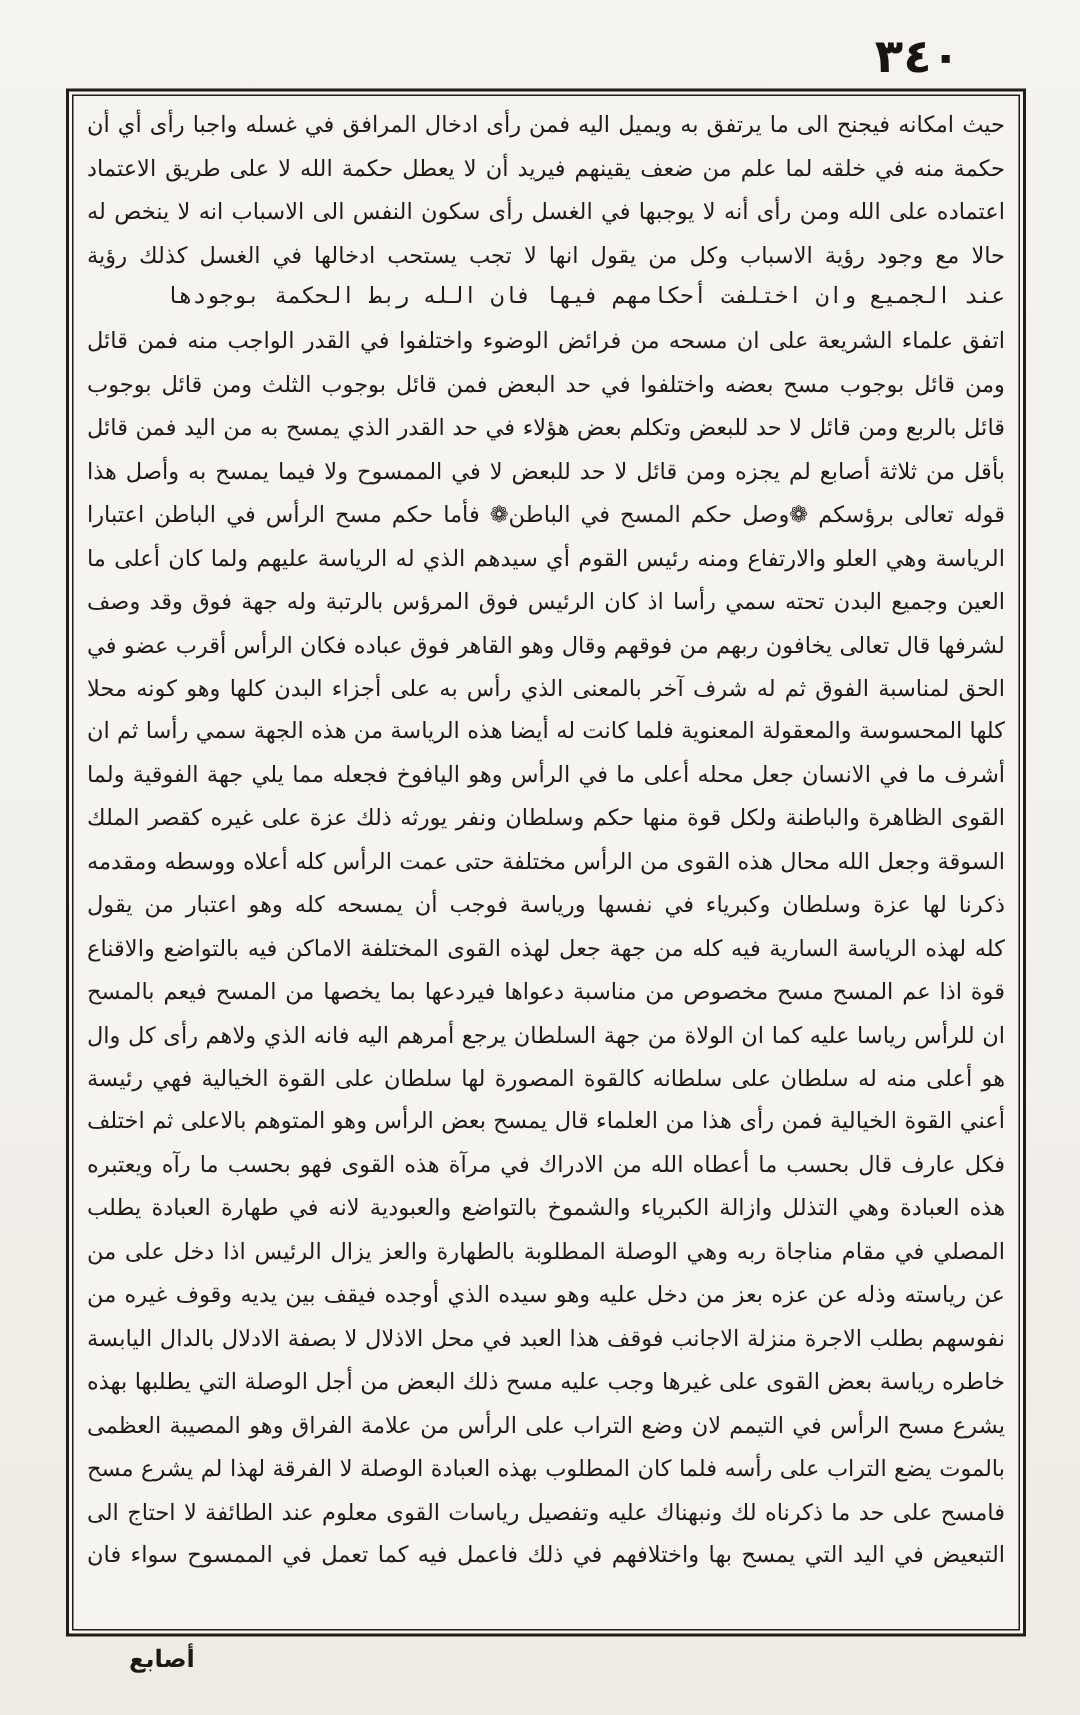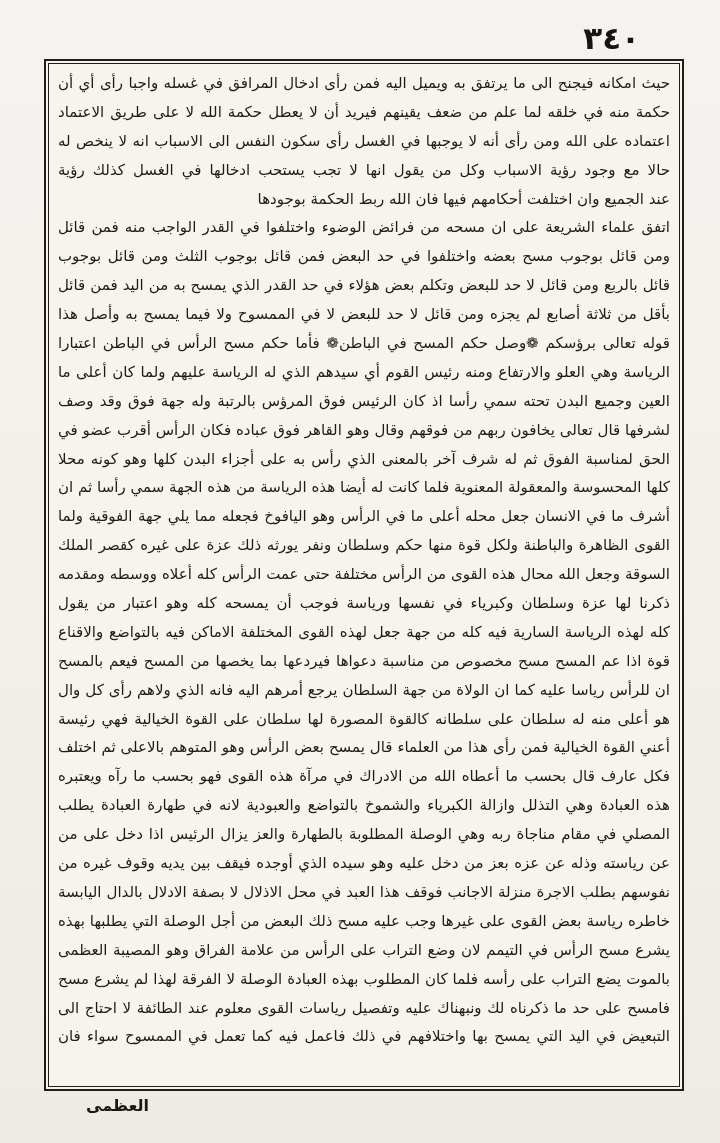--- a/index.html
+++ b/index.html
@@ -48,20 +48,21 @@
   .line{
     white-space:normal;
     text-align:justify;
     text-align-last:justify;
     height:28.9px;
     overflow:hidden;
   }
   .line.k-e{
     text-align:right;
     text-align-last:right;
+    font-family:Liberation Mono, monospace;
   }
   .line.k-h{
     text-align:center;
     text-align-last:center;
     font-weight:bold;
     font-size:16.5px;
     color:#16120d;
   }
   .catchword{
     position:absolute;
@@ -113,15 +114,15 @@
           <div class="line k-j">نفوسهم بطلب الاجرة منزلة الاجانب فوقف هذا العبد في محل الاذلال لا بصفة الادلال بالدال اليابسة فمن غلب على</div>
           <div class="line k-j">خاطره رياسة بعض القوى على غيرها وجب عليه مسح ذلك البعض من أجل الوصلة التي يطلبها بهذه العبادة ولهذا لم</div>
           <div class="line k-j">يشرع مسح الرأس في التيمم لان وضع التراب على الرأس من علامة الفراق وهو المصيبة العظمى اذ كان الفاقد حبيبه</div>
           <div class="line k-j">بالموت يضع التراب على رأسه فلما كان المطلوب بهذه العبادة الوصلة لا الفرقة لهذا لم يشرع مسح الرأس في التيمم</div>
           <div class="line k-j">فامسح على حد ما ذكرناه لك ونبهناك عليه وتفصيل رياسات القوى معلوم عند الطائفة لا احتاج الى ذكره وأما</div>
           <div class="line k-j">التبعيض في اليد التي يمسح بها واختلافهم في ذلك فاعمل فيه كما تعمل في الممسوح سواء فان التنزل لهذه الرياسة أسباب</div>
         </div>
     </div>
   </div>
 
-  <div class="catchword">العظمى</div>
+  <div class="catchword">أصابع</div>
 
 </div>
 
 </body></html>

